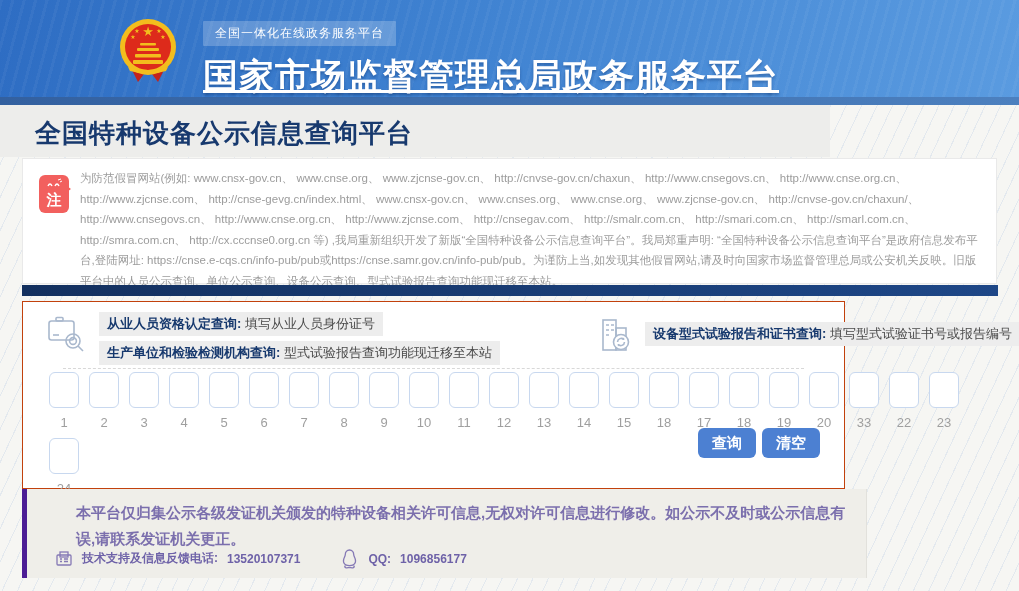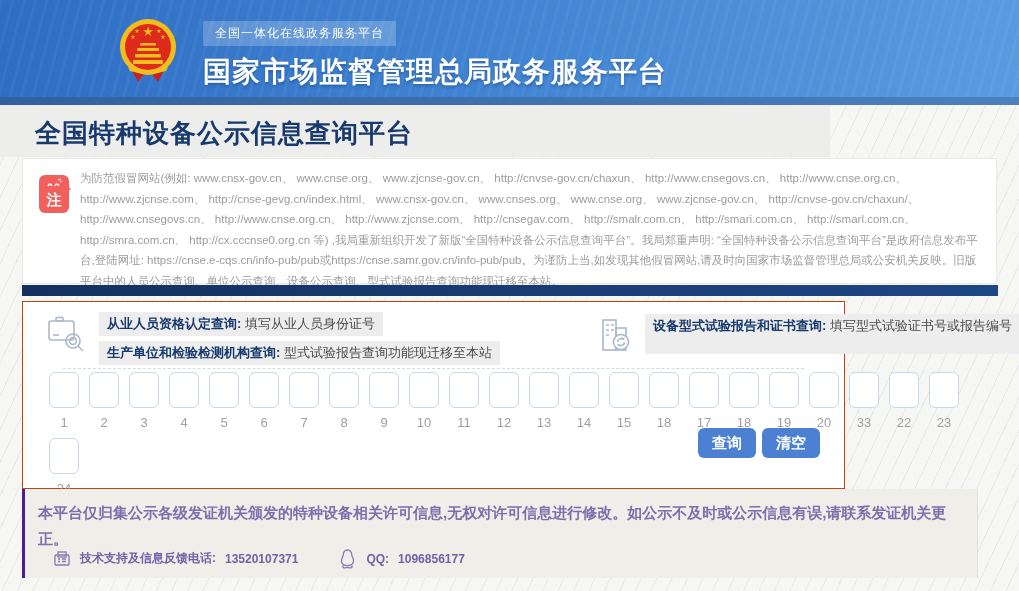--- a/index.html
+++ b/index.html
@@ -12,22 +12,22 @@
 
   
   .header { position:absolute; left:0; top:0; width:1019px; height:97px;
     background:linear-gradient(96deg, var(--header-start,#2e6dc3) 0%, #3f82d1 45%, var(--header-end,#5a9be0) 100%); }
   .header::after { content:""; position:absolute; inset:0;
     background:repeating-linear-gradient(105deg, rgba(255,255,255,.045) 0 3px, transparent 3px 11px); }
   .emblem { position:absolute; left:118px; top:18px; width:60px; height:66px; z-index:2; }
   .header-text { position:absolute; left:203px; top:21px; z-index:2; }
   .header-badge { display:inline-block; background:rgba(255,255,255,.22); color:#fff;
     font-size:12px; padding:4px 12px; border-radius:1px; letter-spacing:1px; }
-  .header-title { margin-top:7px; font-size:28px; font-weight:bold; color:#fff;
-    letter-spacing:1px; text-shadow:0 2px 3px rgba(20,60,120,.45); }
+  .header-title { margin-top:7px; font-size:35px; font-weight:bold; color:#fff;
+    letter-spacing:1px; text-shadow:0 2px 3px rgba(20,60,120,.45);text-decoration:underline; }
   .subbar { position:absolute; left:0; top:97px; width:1019px; height:8px;
     background:linear-gradient(90deg,#33609f,#4c80bf); }
 
   
   .title-row { position:absolute; left:0; top:105px; width:830px; height:52px; background:#ededeb; }
   .page-title { position:absolute; left:35px; top:11px; font-size:26px; font-weight:bold;
     color:var(--navy,#17396e); letter-spacing:1px; }
 
   
   .notice-box { position:absolute; left:22px; top:158px; width:975px; height:126px;
@@ -48,37 +48,37 @@
 
   
   .query-panel { position:absolute; left:22px; top:301px; width:823px; height:188px;
     background:#fff; border:1px solid #c2410c; }
   .instr-left { position:absolute; left:24px; top:10px; display:flex; }
   .instr-icon { flex:0 0 auto; margin-top:2px; }
   .instr-lines { margin-left:14px; }
   .qline { width:max-content; background:#ededed; padding:3px 8px; margin-bottom:5px; font-size:13px; }
   .qlabel { font-weight:bold; color:var(--navy,#1d4078); }
   .qdesc { color:#4a4a4a; }
-  .instr-right { position:absolute; left:576px; top:12px; display:flex; }
+  .instr-right { position:absolute; left:576px; top:12px; display:flex; align-items:center; }
   .instr-right .qline { margin:0 0 0 14px; }
   .dashed-sep { position:absolute; left:40px; right:40px; top:66px; border-top:1px dashed #d8d8d8; }
   .cells-row1 { position:absolute; left:26px; top:70px; display:flex; }
   .cells-row2 { position:absolute; left:26px; top:136px; display:flex; }
   .cell { width:30px; margin-right:10px; text-align:center; }
   .cellbox { width:30px; height:36px; border:1px solid #c8d8ef; border-radius:6px;
     background:#fff; text-align:center; font-size:16px; color:#333; outline:none; display:block; }
   .cellnum { margin-top:7px; font-size:13px; color:#9f9f9f; }
   .btn-group { position:absolute; right:24px; top:126px; display:flex; }
   .btn { width:58px; height:30px; margin-left:6px; border:none; border-radius:6px;
     background:var(--accent,#4c80d2); color:#fff; font-size:15px; font-weight:bold;
     font-family:inherit; cursor:pointer; }
 
   
-  .footer { position:absolute; left:22px; top:489px; width:956px; height:89px;
-    background:#efeee9; border-left:3px solid #4c1d95; border-right:1px solid #e2e1dc; }
+  .footer { position:absolute; left:22px; top:489px; width:845px; height:89px;
+    background:#efeee9; border-left:5px solid #4c1d95; border-right:1px solid #e2e1dc;padding-left:36px; }
   .disclaimer { padding:11px 16px 0 13px; font-size:15px; font-weight:bold;
     color:var(--purple,#7b6fad); line-height:26px; }
   .contact { position:absolute; left:28px; bottom:9px; display:flex; align-items:center;
     color:var(--purple-dark,#6e62a8); font-size:12px; font-weight:bold;justify-content:space-between; }
   .contact .gap-lg { width:40px; }
   .contact .lbl { margin-left:9px; }
 </style>
 </head>
 <body>
 

